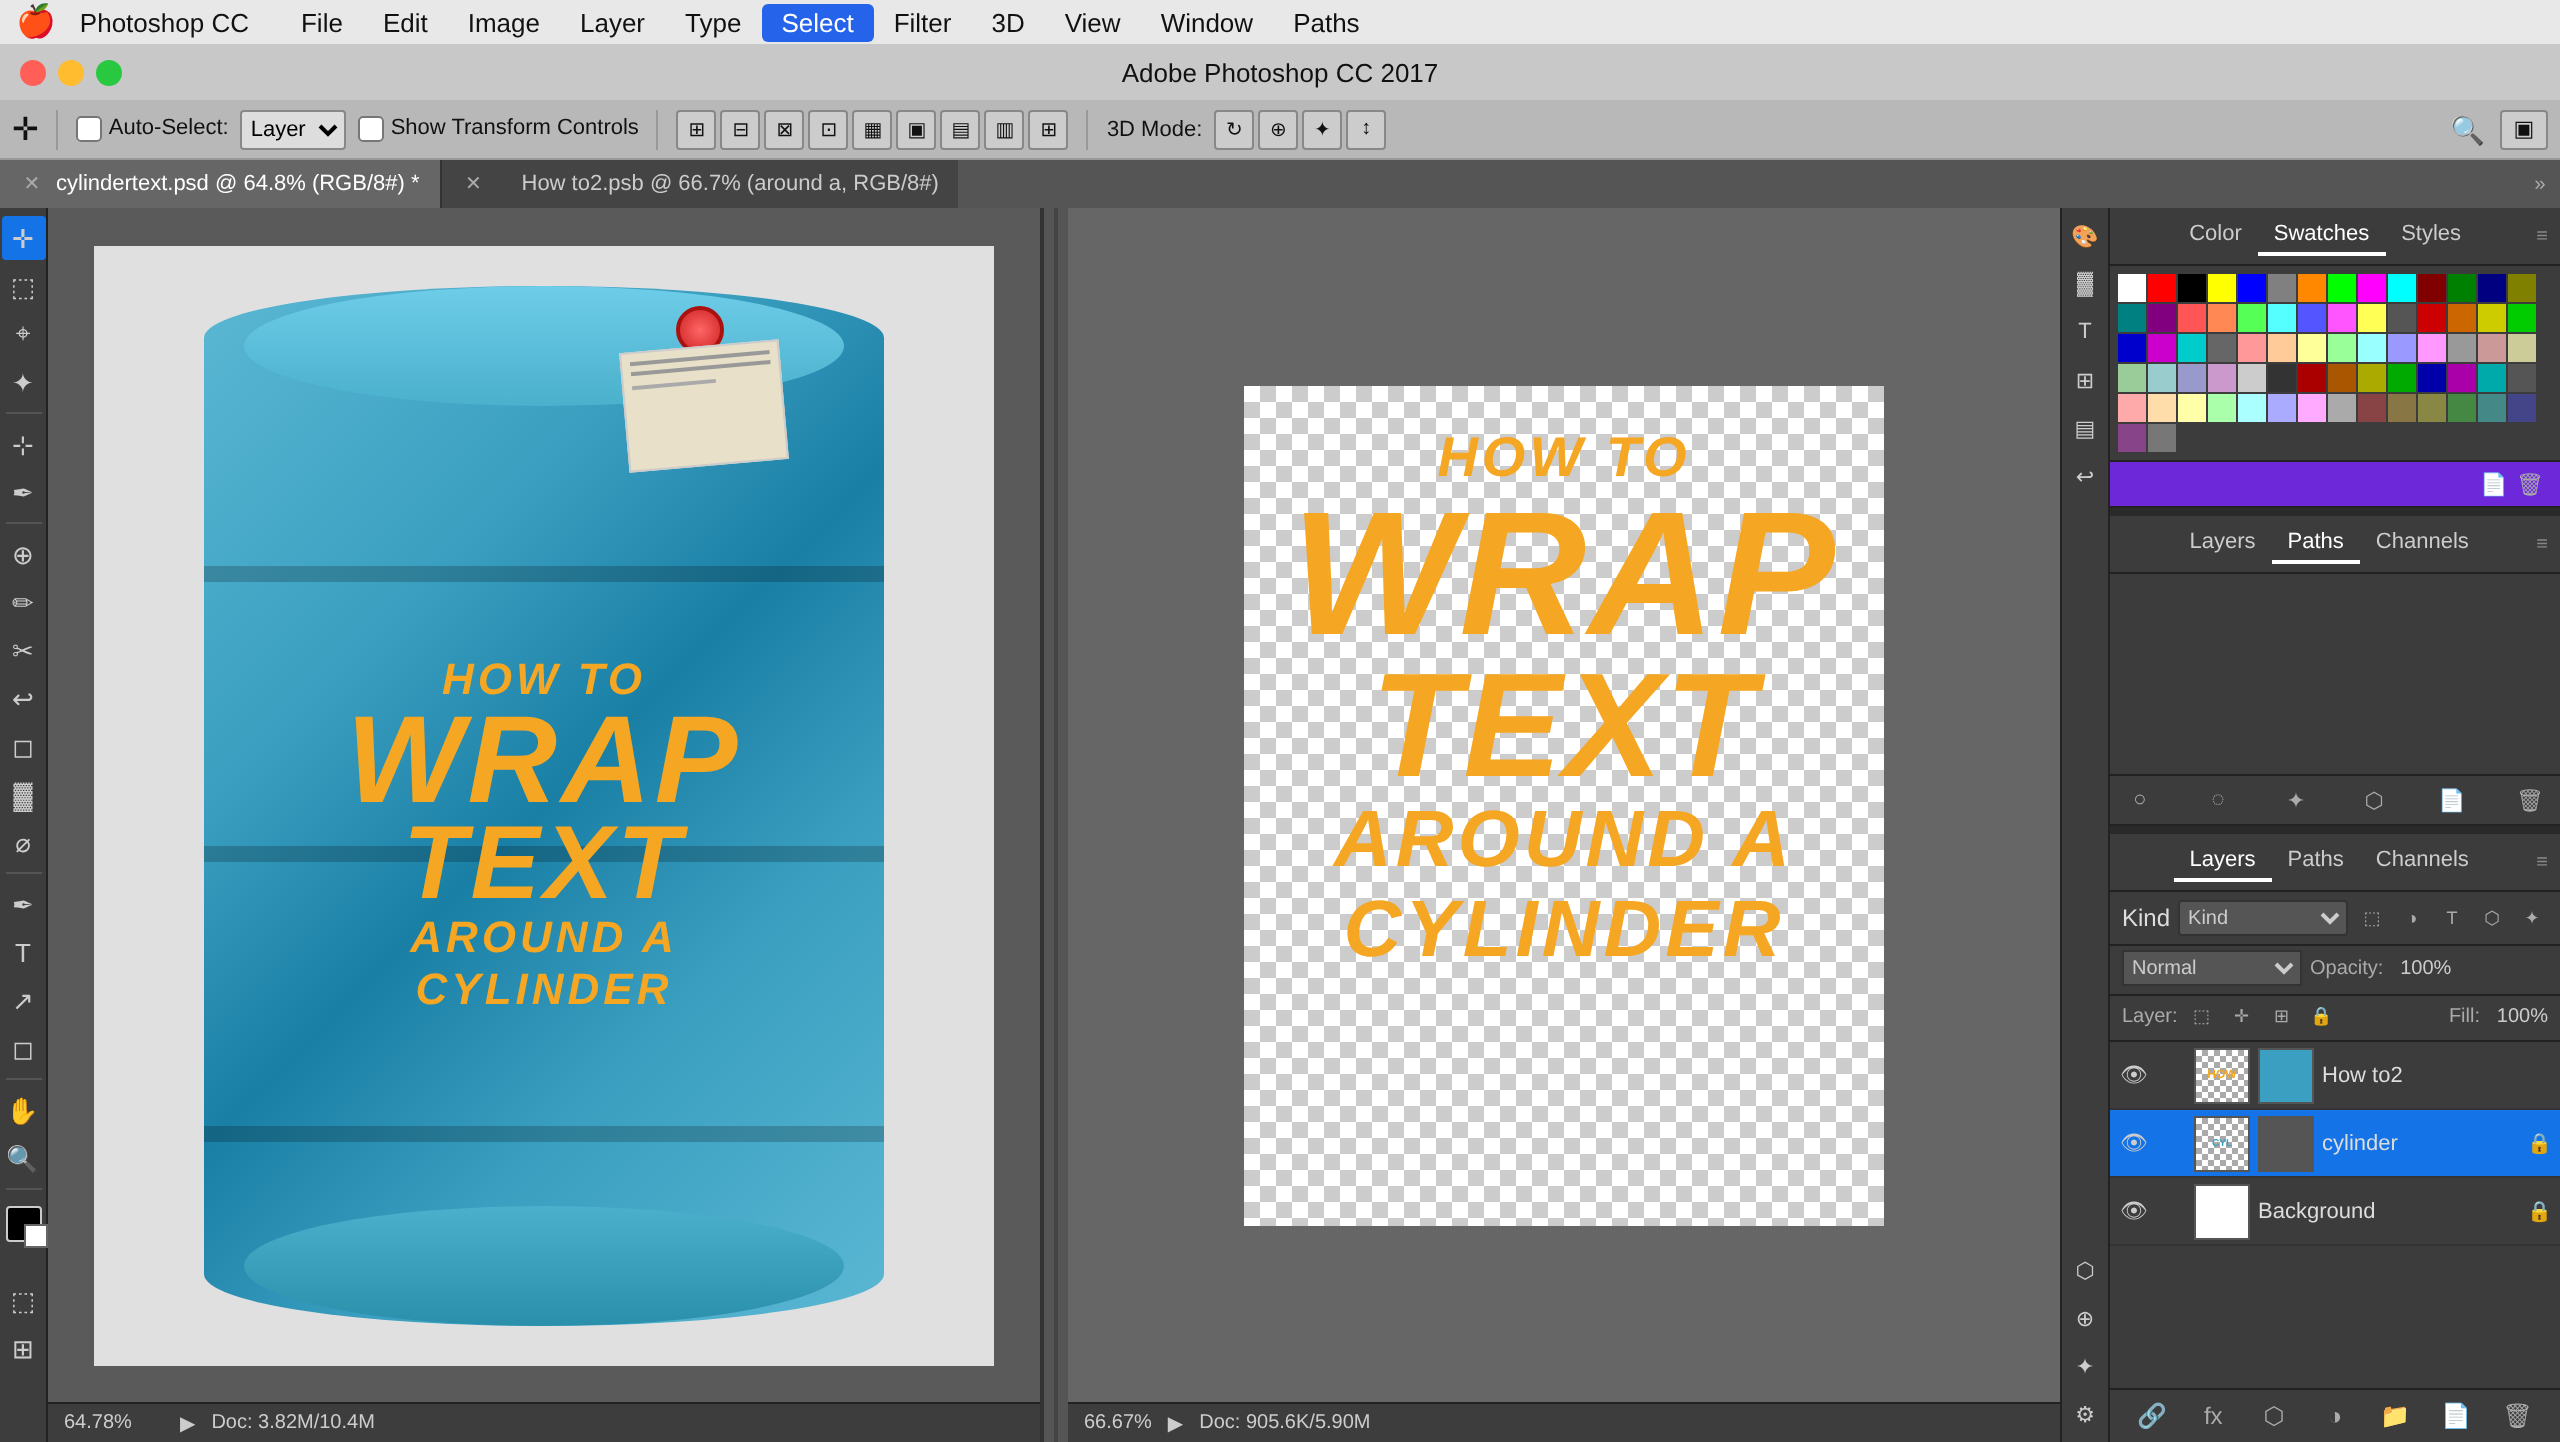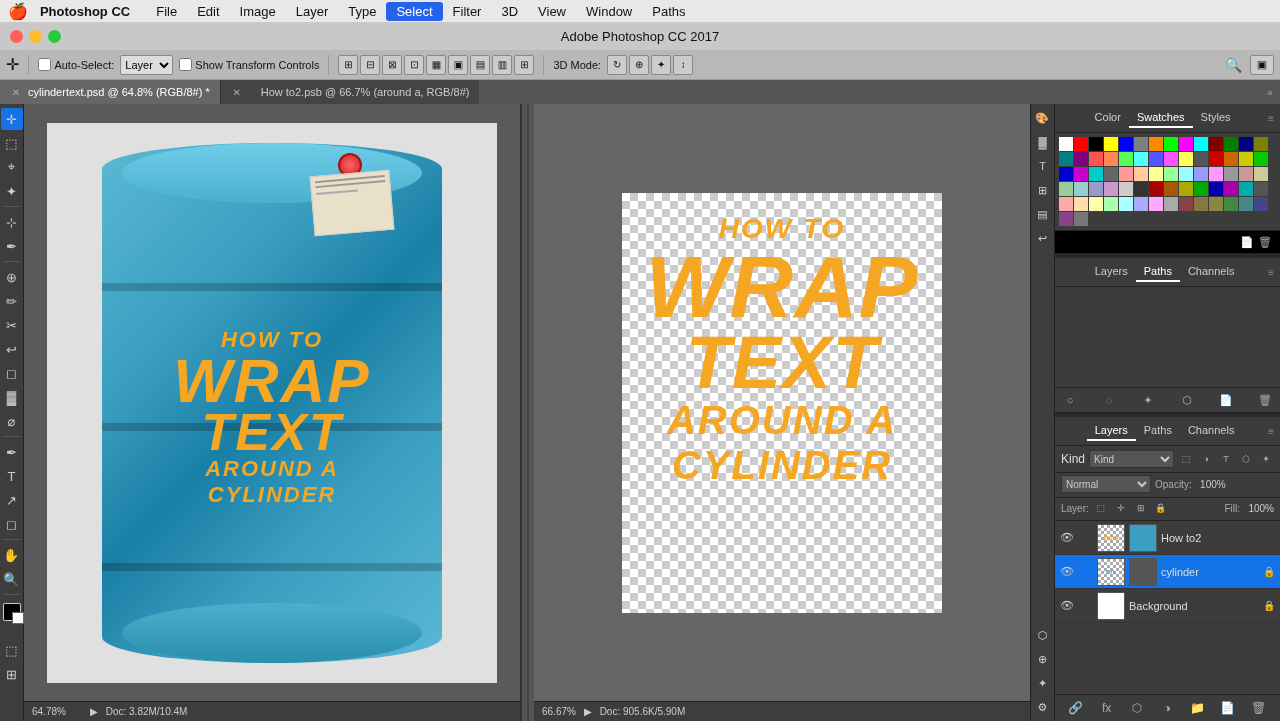--- a/index.html
+++ b/index.html
@@ -1,35 +1,35 @@
 <!DOCTYPE html>
 <html><head>
   <meta charset="utf-8">
   <style>
     * { margin: 0; padding: 0; box-sizing: border-box; }
     body { width: 1280px; height: 721px; overflow: hidden; background: #1e1e1e; font-family: -apple-system, 'Helvetica Neue', Arial, sans-serif; font-size: 12px; color: #ddd; user-select: none; }
 
     
     #menubar { display: flex; align-items: center; height: 22px; background: #e8e8e8; color: #111; font-size: 13px; padding: 0 8px; gap: 0; }
     #menubar .apple { font-size: 16px; margin-right: 12px; }
-    #menubar .app-name { font-weight: bold; margin-right: 16px; }
+    #menubar .app-name { font-weight: normal; margin-right: 16px; }
     #menubar .menu-item { padding: 2px 10px; border-radius: 3px; cursor: default; }
     .menu-select { background: #2563eb; color: white; border-radius: 3px; padding: 2px 8px; }
 
     
     #titlebar { display: flex; align-items: center; justify-content: center; height: 28px; background: #c8c8c8; color: #111; font-size: 13px; position: relative; }
     #titlebar .traffic-lights { position: absolute; left: 10px; display: flex; gap: 6px; align-items: center; }
     .tl { width: 13px; height: 13px; border-radius: 50%; }
     .tl-red { background: #ff5f57; }
     .tl-yellow { background: #febc2e; }
     .tl-green { background: #28c840; }
 
     
     #optionsbar { display: flex; align-items: center; height: 30px; background: #b8b8b8; padding: 0 6px; gap: 6px; font-size: 11px; color: #111; border-bottom: 1px solid #999; }
-    #optionsbar .checkbox-label { display: flex; align-items: center; gap: 3px; }
+    #optionsbar .checkbox-label { display: flex; gap: 3px; }
     #optionsbar select { font-size: 11px; height: 20px; border: 1px solid #888; border-radius: 2px; background: #ddd; }
     #optionsbar .sep { width: 1px; height: 20px; background: #999; margin: 0 3px; }
     #optionsbar .align-icons { display: flex; gap: 2px; }
     #optionsbar .align-btn { width: 20px; height: 20px; background: #ccc; border: 1px solid #888; border-radius: 2px; display: flex; align-items: center; justify-content: center; font-size: 10px; cursor: default; }
     #optionsbar .search-btn { margin-left: auto; width: 20px; height: 20px; display: flex; align-items: center; justify-content: center; }
     #optionsbar .view-btn { width: 24px; height: 20px; background: #ccc; border: 1px solid #888; border-radius: 2px; display: flex; align-items: center; justify-content: center; }
 
     
     #tabbar { display: flex; align-items: stretch; height: 24px; background: #555; }
     .tab { display: flex; align-items: center; padding: 0 10px; gap: 6px; font-size: 11px; cursor: default; position: relative; }
@@ -89,21 +89,21 @@
     .canvas-footer-right { height: 20px; background: #3d3d3d; display: flex; align-items: center; padding: 0 8px; gap: 8px; font-size: 10px; color: #ccc; border-top: 1px solid #222; }
 
     
     #right-panel { width: 226px; background: #3c3c3c; display: flex; flex-direction: column; border-left: 1px solid #222; }
 
     
     #panel-icons { width: 24px; background: #3d3d3d; display: flex; flex-direction: column; align-items: center; padding: 4px 0; gap: 4px; border-left: 1px solid #222; }
     .pi-btn { width: 20px; height: 20px; display: flex; align-items: center; justify-content: center; color: #ccc; font-size: 11px; cursor: default; }
 
     
-    #swatches-panel { background: #000000; border-bottom: 1px solid #222; }
+    #swatches-panel { background: #6d28d9; border-bottom: 1px solid #222; }
     #swatches-header { display: flex; align-items: center; padding: 4px 6px; gap: 4px; font-size: 11px; color: #ccc; background: #3c3c3c; border-bottom: 1px solid #222; }
     #swatches-header .tabs { display: flex; gap: 0; flex: 1; justify-content: center; }
     #swatches-header .stab { padding: 3px 8px; font-size: 11px; cursor: default; color: #ccc; }
     #swatches-header .stab.active { color: white; border-bottom: 2px solid white; }
     #swatches-header .expand-btn { margin-left: auto; font-size: 10px; color: #888; cursor: default; }
     .swatch-grid { display: flex; flex-wrap: wrap; padding: 4px; gap: 1px; background: #3c3c3c; }
     .swatch { width: 14px; height: 14px; cursor: default; }
 
     
     .panel-sep { height: 4px; background: #2a2a2a; }

